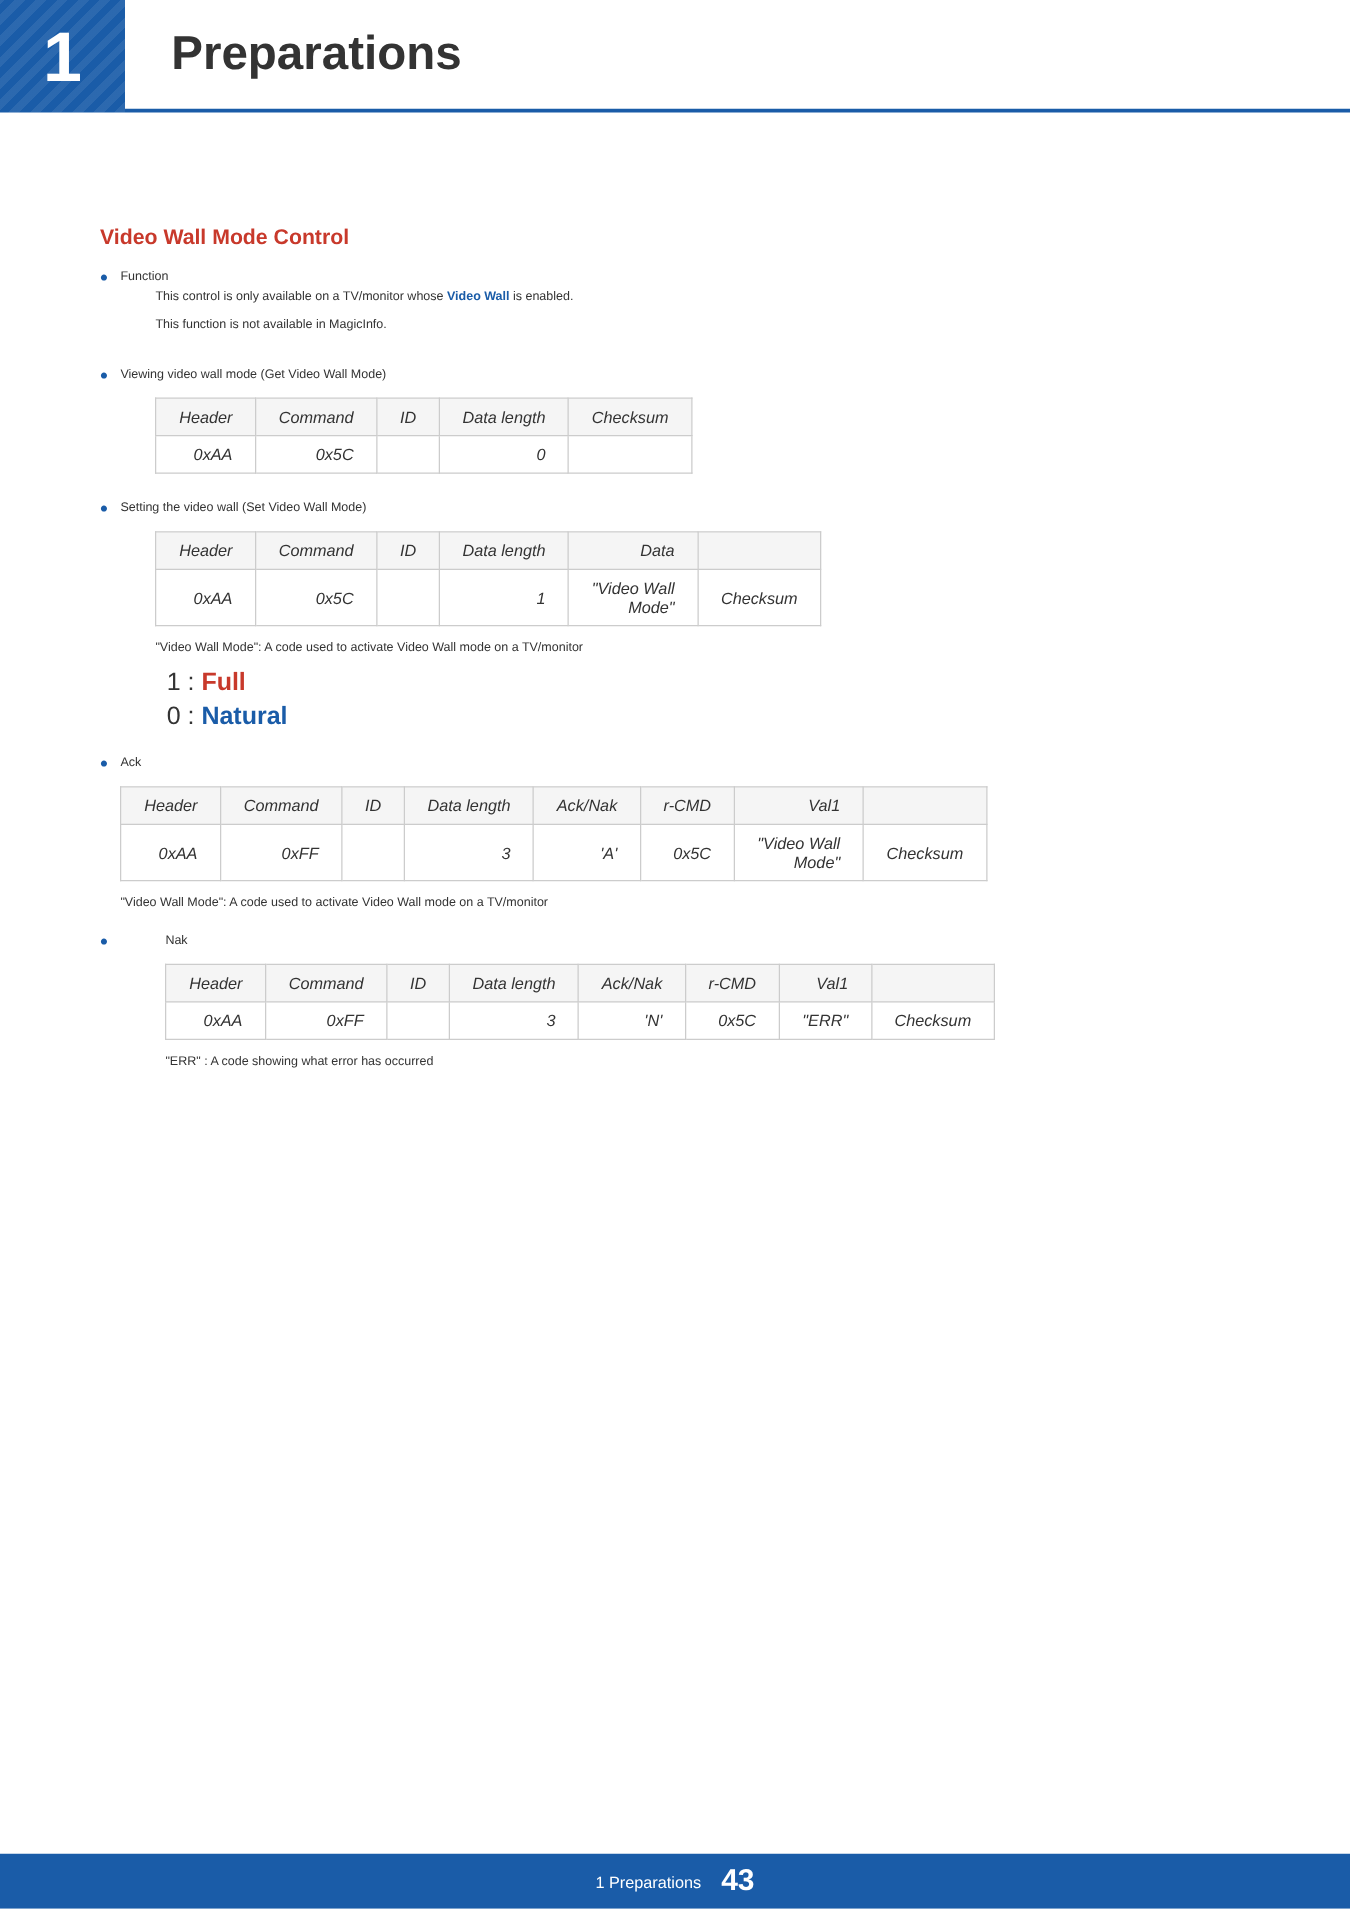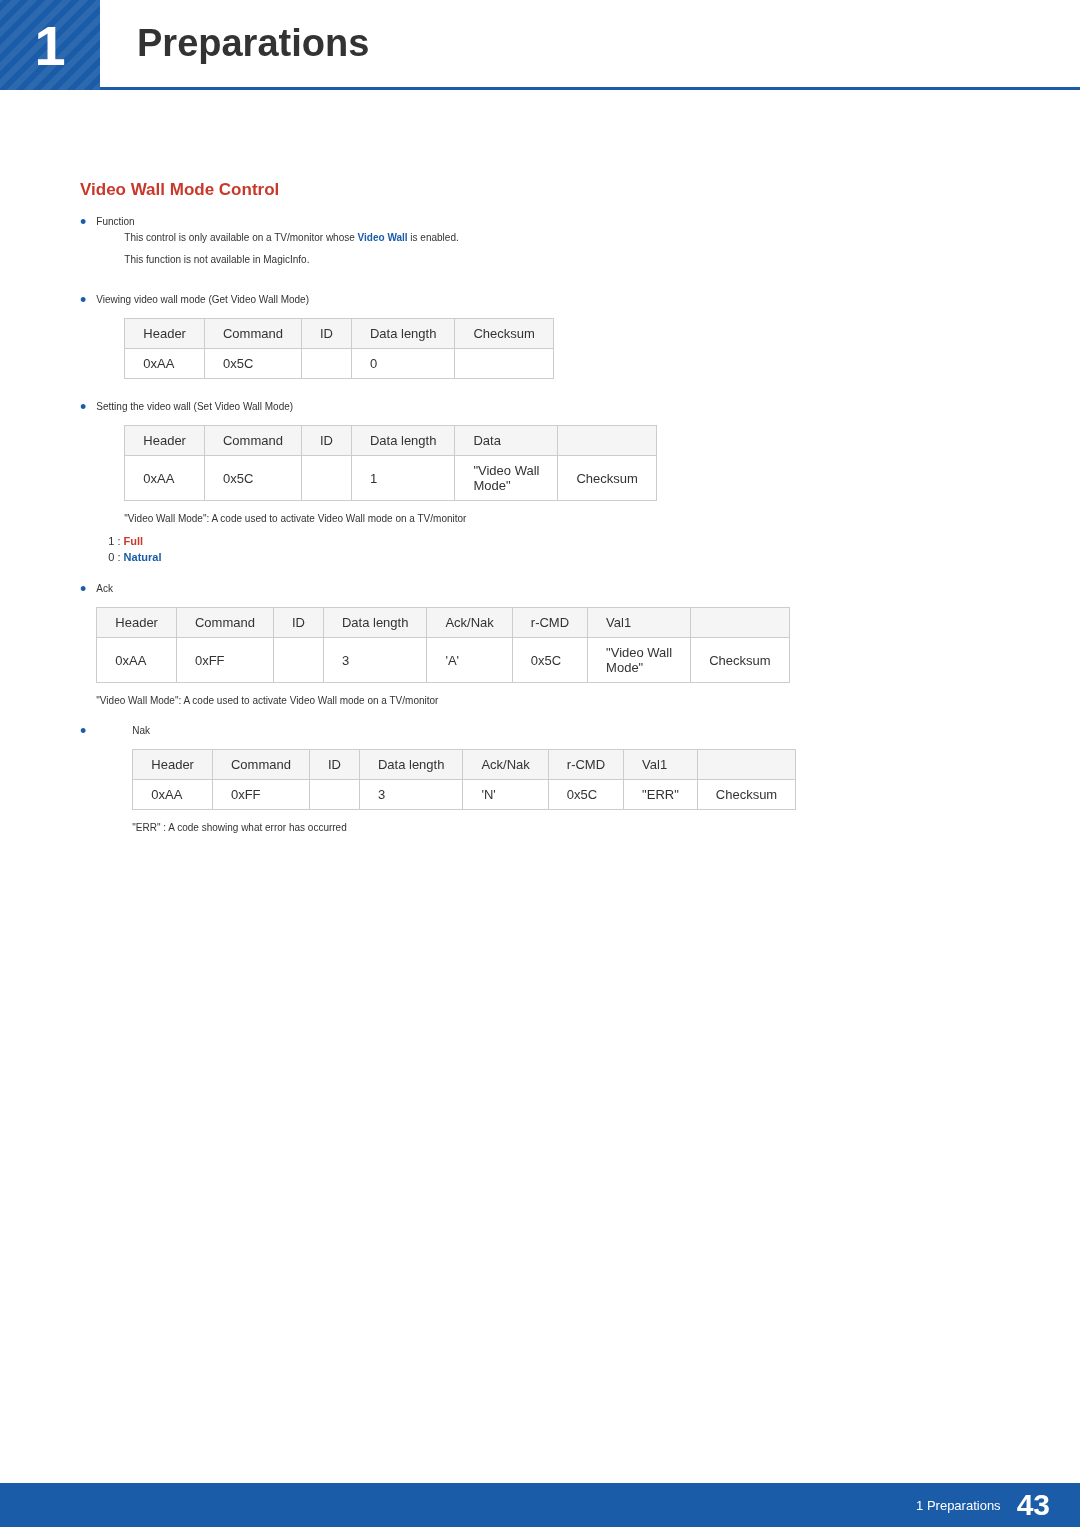--- a/index.html
+++ b/index.html
@@ -102,54 +102,55 @@
 
     
     table {
       border-collapse: collapse;
       margin: 10px 0 10px 28px;
       font-size: 13px;
     }
     th, td {
       border: 1px solid #ccc;
       padding: 7px 18px;
-      text-align: left;
+      text-align: right;
       background: #fff;
+      font-style: italic;
     }
     th {
       background: #f5f5f5;
       font-weight: normal;
     }
 
     .numbered-item {
-      margin-left: 12px;
+      margin-left: 37px;
       margin-bottom: 4px;
-      font-size: 11px;
+      font-size: 20px;
     }
 
     
     .page-footer {
       position: absolute;
       bottom: 0;
       left: 0;
       right: 0;
       height: 44px;
       background: #1a5ca8;
       display: flex;
       align-items: center;
-      justify-content: flex-end;
+      justify-content: center;
       padding: 0 30px;
     }
     .footer-text {
       color: #fff;
       font-size: 13px;
     }
     .footer-number {
       color: #fff;
-      font-size: 30px;
+      font-size: 24px;
       font-weight: bold;
       margin-left: 16px;
     }
   </style>
 </head>
 <body>
 
 <div class="page-header">
   <div class="header-number-block">
     <span class="header-number">1</span>

